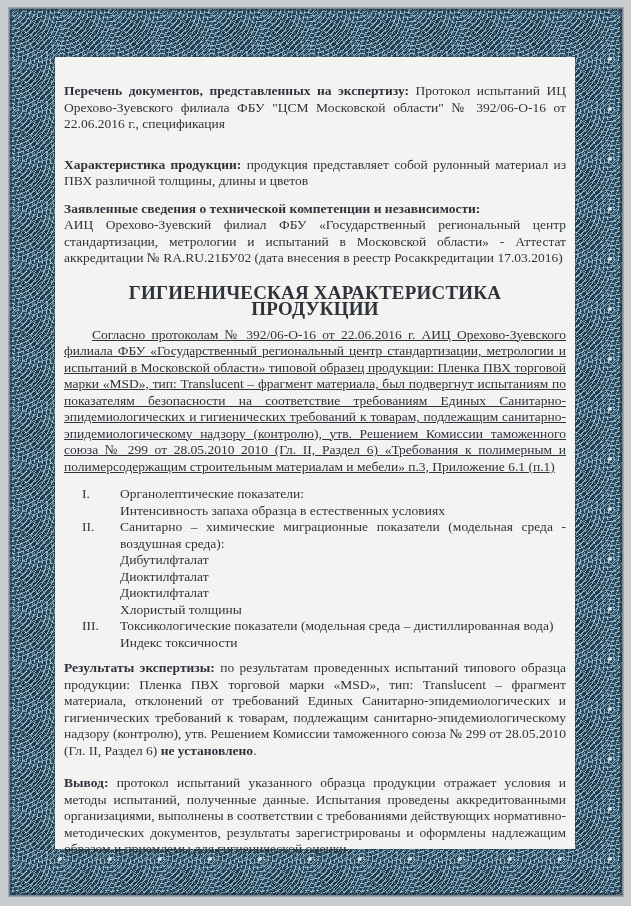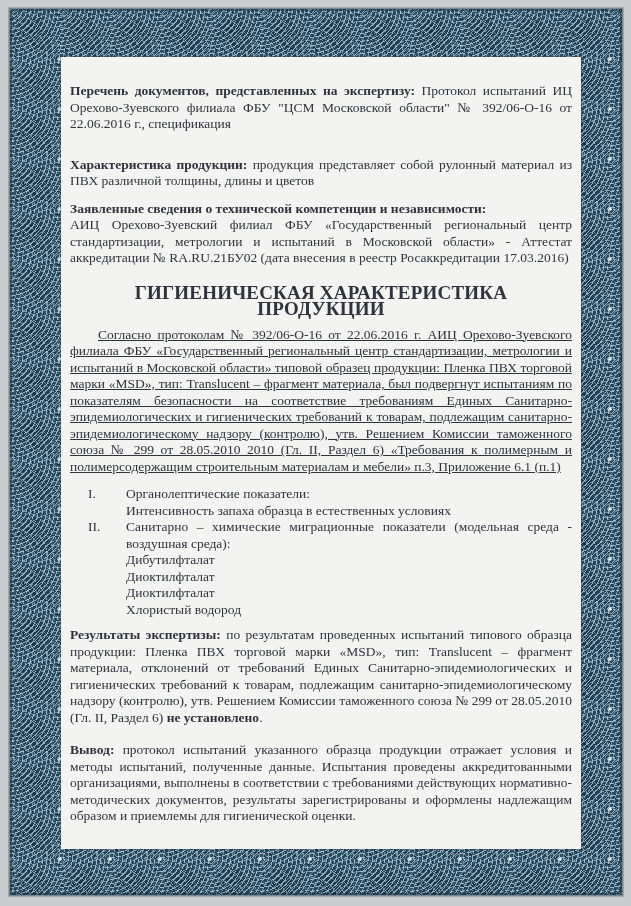--- a/index.html
+++ b/index.html
@@ -24,21 +24,21 @@
       repeating-radial-gradient(circle at 100% 100%, rgba(150,186,203,.7) 0 .8px, rgba(150,186,203,0) .8px 4.6px),
       repeating-radial-gradient(circle at 100% 0, rgba(24,49,68,.9) 0 1px, rgba(24,49,68,0) 1px 5.4px),
       repeating-radial-gradient(circle at 0 100%, rgba(193,216,226,.55) 0 .8px, rgba(193,216,226,0) .8px 6.2px),
       radial-gradient(circle at 50% 50%, rgba(15,37,53,.6) 0 7px, rgba(15,37,53,0) 21px);
     background-size:50px 50px,50px 50px,50px 50px,50px 50px,50px 50px,50px 50px;
     background-position:25px 25px,0 0,0 0,0 0,0 0,0 0;
   }
   
   .paper{
     position:absolute;
-    left:61px; top:57px;
+    left:55px; top:57px;
     width:520px; height:792px;
     background:#f3f3f1;
     box-shadow:0 0 0 1px rgba(35,58,74,.35);
     padding:26px 9px 0 9px;
     color:#2f333c;
     font-size:13.5px;
     line-height:16.5px;
   }
   .just{ text-align:justify; }
   .sec-label{ font-weight:bold; }
@@ -89,24 +89,31 @@
         </div>
       </div>
 
       <div class="li">
         <span class="num">II.</span>
         <div class="li-body">
           <div class="li-line">Санитарно – химические миграционные показатели (модельная среда - воздушная среда):</div>
           <div class="li-line">Дибутилфталат</div>
           <div class="li-line">Диоктилфталат</div>
           <div class="li-line">Диоктилфталат</div>
-          <div class="li-line">Хлористый водород</div>
+          <div class="li-line">Хлористый толщины</div>
         </div>
       </div>
 
+      <div class="li">
+        <span class="num">III.</span>
+        <div class="li-body">
+          <div class="li-line">Токсикологические показатели (модельная среда – дистиллированная вода)</div>
+          <div class="li-line">Индекс токсичности</div>
+        </div>
+      </div>
 
     </div>
 
     <p class="just sec-results"><b class="sec-label">Результаты экспертизы:</b> <span>по результатам проведенных испытаний типового образца продукции: Пленка ПВХ торговой марки «MSD», тип: Translucent – фрагмент материала, отклонений от требований Единых Санитарно-эпидемиологических и гигиенических требований к товарам, подлежащим санитарно-эпидемиологическому надзору (контролю), утв. Решением Комиссии таможенного союза № 299 от 28.05.2010 (Гл. II, Раздел 6)</span> <b class="bold">не установлено</b><span>.</span></p>
 
     <p class="just sec-conclusion"><b class="sec-label">Вывод:</b> <span>протокол испытаний указанного образца продукции отражает условия и методы испытаний, полученные данные. Испытания проведены аккредитованными организациями, выполнены в соответствии с требованиями действующих нормативно-методических документов, результаты зарегистрированы и оформлены надлежащим образом и приемлемы для гигиенической оценки.</span></p>
 
   </div>
 </div>
 

